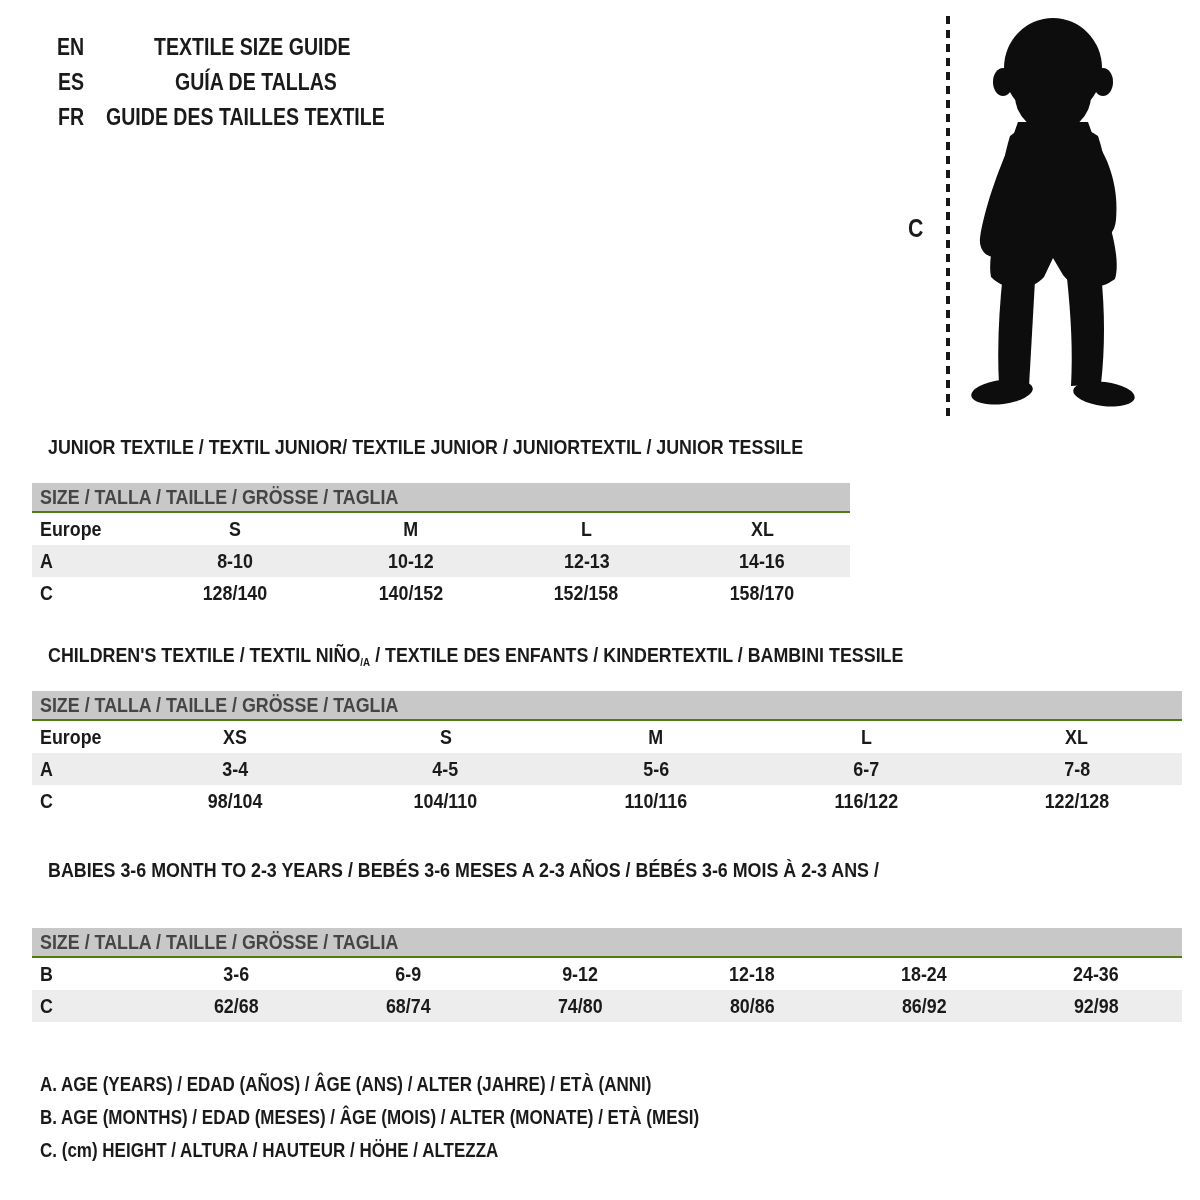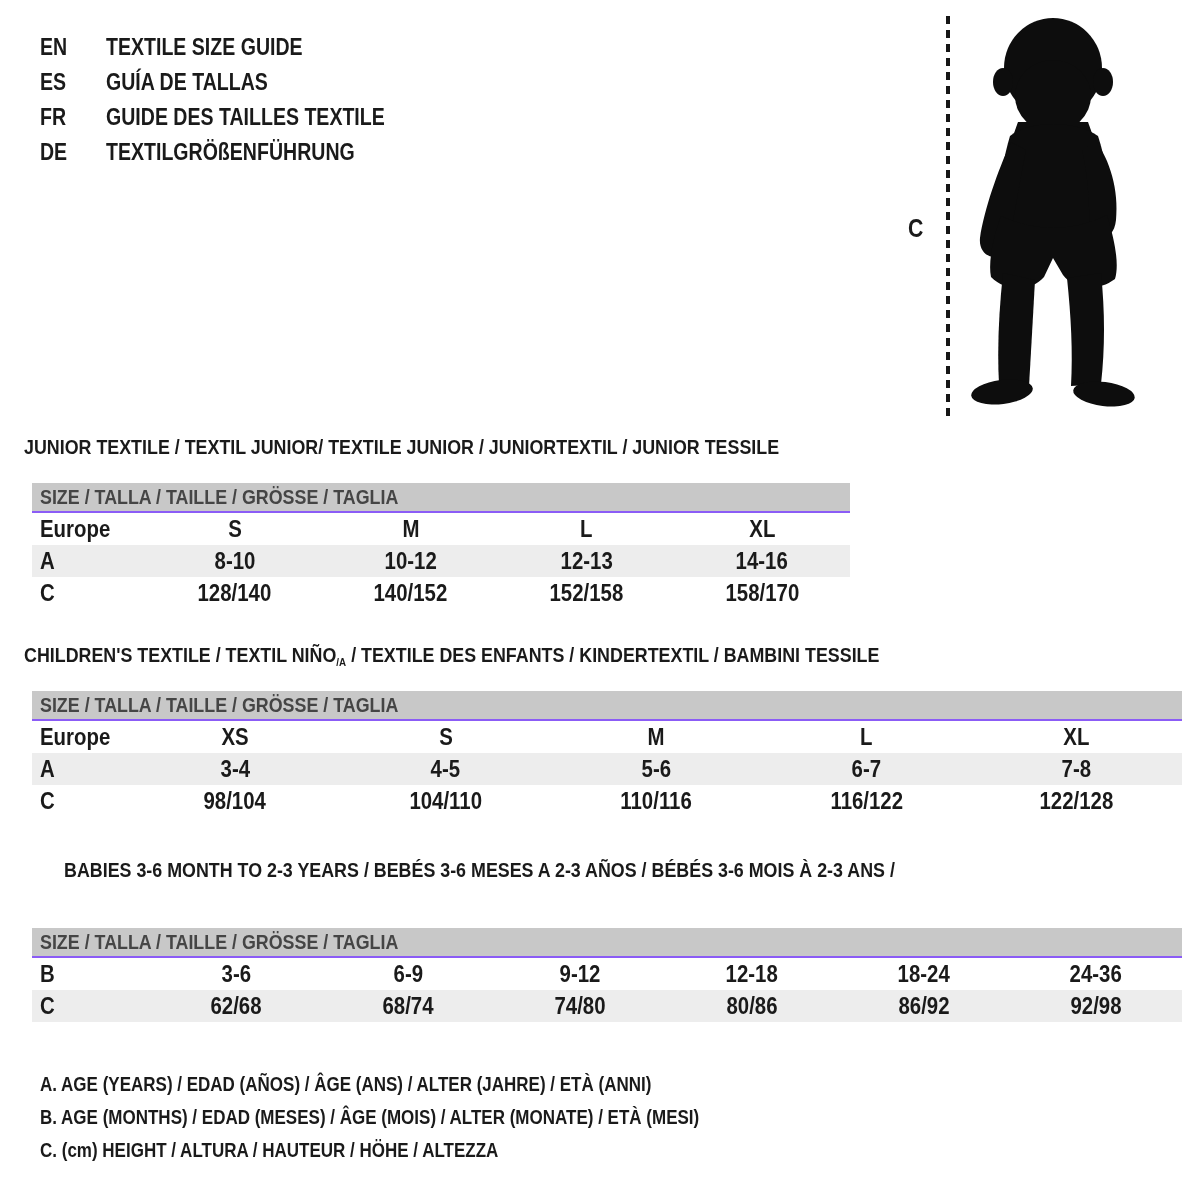--- a/index.html
+++ b/index.html
@@ -8,45 +8,45 @@
     position:relative; width:1200px; height:1200px; background:#ffffff;
     font-family:"Liberation Sans", sans-serif; font-weight:700; color:#1a1a1a;
     overflow:hidden;
   }
   
   .cx  { display:inline-block; white-space:nowrap; transform:scaleX(0.85); transform-origin:left center; }
   .cxc { display:inline-block; white-space:nowrap; transform:scaleX(0.85); transform-origin:center center; }
 
   
   .lang { position:absolute; left:40px; top:30px; font-size:23px; }
-  .lrow { display:grid; grid-template-columns:66px auto; height:35px; align-items:center; }
+  .lrow { display:grid; grid-template-columns:66px auto; height:35px; align-items:center;text-align:center; }
 
   
   .dashline {
     position:absolute; left:946px; top:16px; width:4px; height:402px;
     background:repeating-linear-gradient(to bottom, #161616 0px, #161616 8px, transparent 8px, transparent 14px);
   }
   .clabel { position:absolute; left:908px; top:214px; font-size:25px; }
   .baby { position:absolute; left:958px; top:18px; }
 
   
-  .stitle { position:absolute; left:24px; font-size:21px; line-height:26px; }
+  .stitle { position:absolute; left:48px; font-size:21px; line-height:26px; }
   #title-junior   { top:434px; }
   #title-children { top:642px; }
-  #title-babies   { top:852px; line-height:36px;margin-left:40px; }
+  #title-babies   { top:852px; line-height:36px; }
   .sub { font-size:0.55em; vertical-align:-0.35em; }
 
   
   .tbl { position:absolute; }
   .bar {
     height:30px; display:flex; align-items:center; padding-left:8px;
     background:#c8c8c8; color:#454545; font-size:21px;
-    border-bottom:2px solid #8b5cf6;
+    border-bottom:2px solid #4d7c0f;
   }
-  .row { height:32px; display:grid; align-items:center; font-size:24px; }
+  .row { height:32px; display:grid; align-items:center; font-size:21px; }
   .row .lbl  { padding-left:8px; text-align:left; }
   .row .cell { text-align:center; }
   .shade { background:#ededed; }
 
   #tbl-junior   { left:32px; top:483px; width:818px; }
   #tbl-junior .row   { grid-template-columns:115px repeat(4,1fr); }
   #tbl-children { left:32px; top:691px; width:1150px; }
   #tbl-children .row { grid-template-columns:98px repeat(5,1fr); }
   #tbl-babies   { left:32px; top:928px; width:1150px; }
   #tbl-babies .row   { grid-template-columns:118px repeat(6,1fr); }
@@ -65,24 +65,20 @@
       <span><span class="cx">EN</span></span>
       <span><span class="cx">TEXTILE SIZE GUIDE</span></span>
     </div>
     <div class="lrow">
       <span><span class="cx">ES</span></span>
       <span><span class="cx">GUÍA DE TALLAS</span></span>
     </div>
     <div class="lrow">
       <span><span class="cx">FR</span></span>
       <span><span class="cx">GUIDE DES TAILLES TEXTILE</span></span>
-    </div>
-    <div class="lrow">
-      <span><span class="cx">DE</span></span>
-      <span><span class="cx">TEXTILGRÖßENFÜHRUNG</span></span>
     </div>
   </div>
 
   <div class="dashline"></div>
   <div class="clabel"><span class="cx">C</span></div>
   <svg class="baby" width="190" height="400" viewBox="0 0 190 400" aria-hidden="true">
     <g fill="#0d0d0d">
       <ellipse cx="95" cy="50" rx="49" ry="50"></ellipse>
       <ellipse cx="45" cy="64" rx="10" ry="14"></ellipse>
       <ellipse cx="145" cy="64" rx="10" ry="14"></ellipse>

